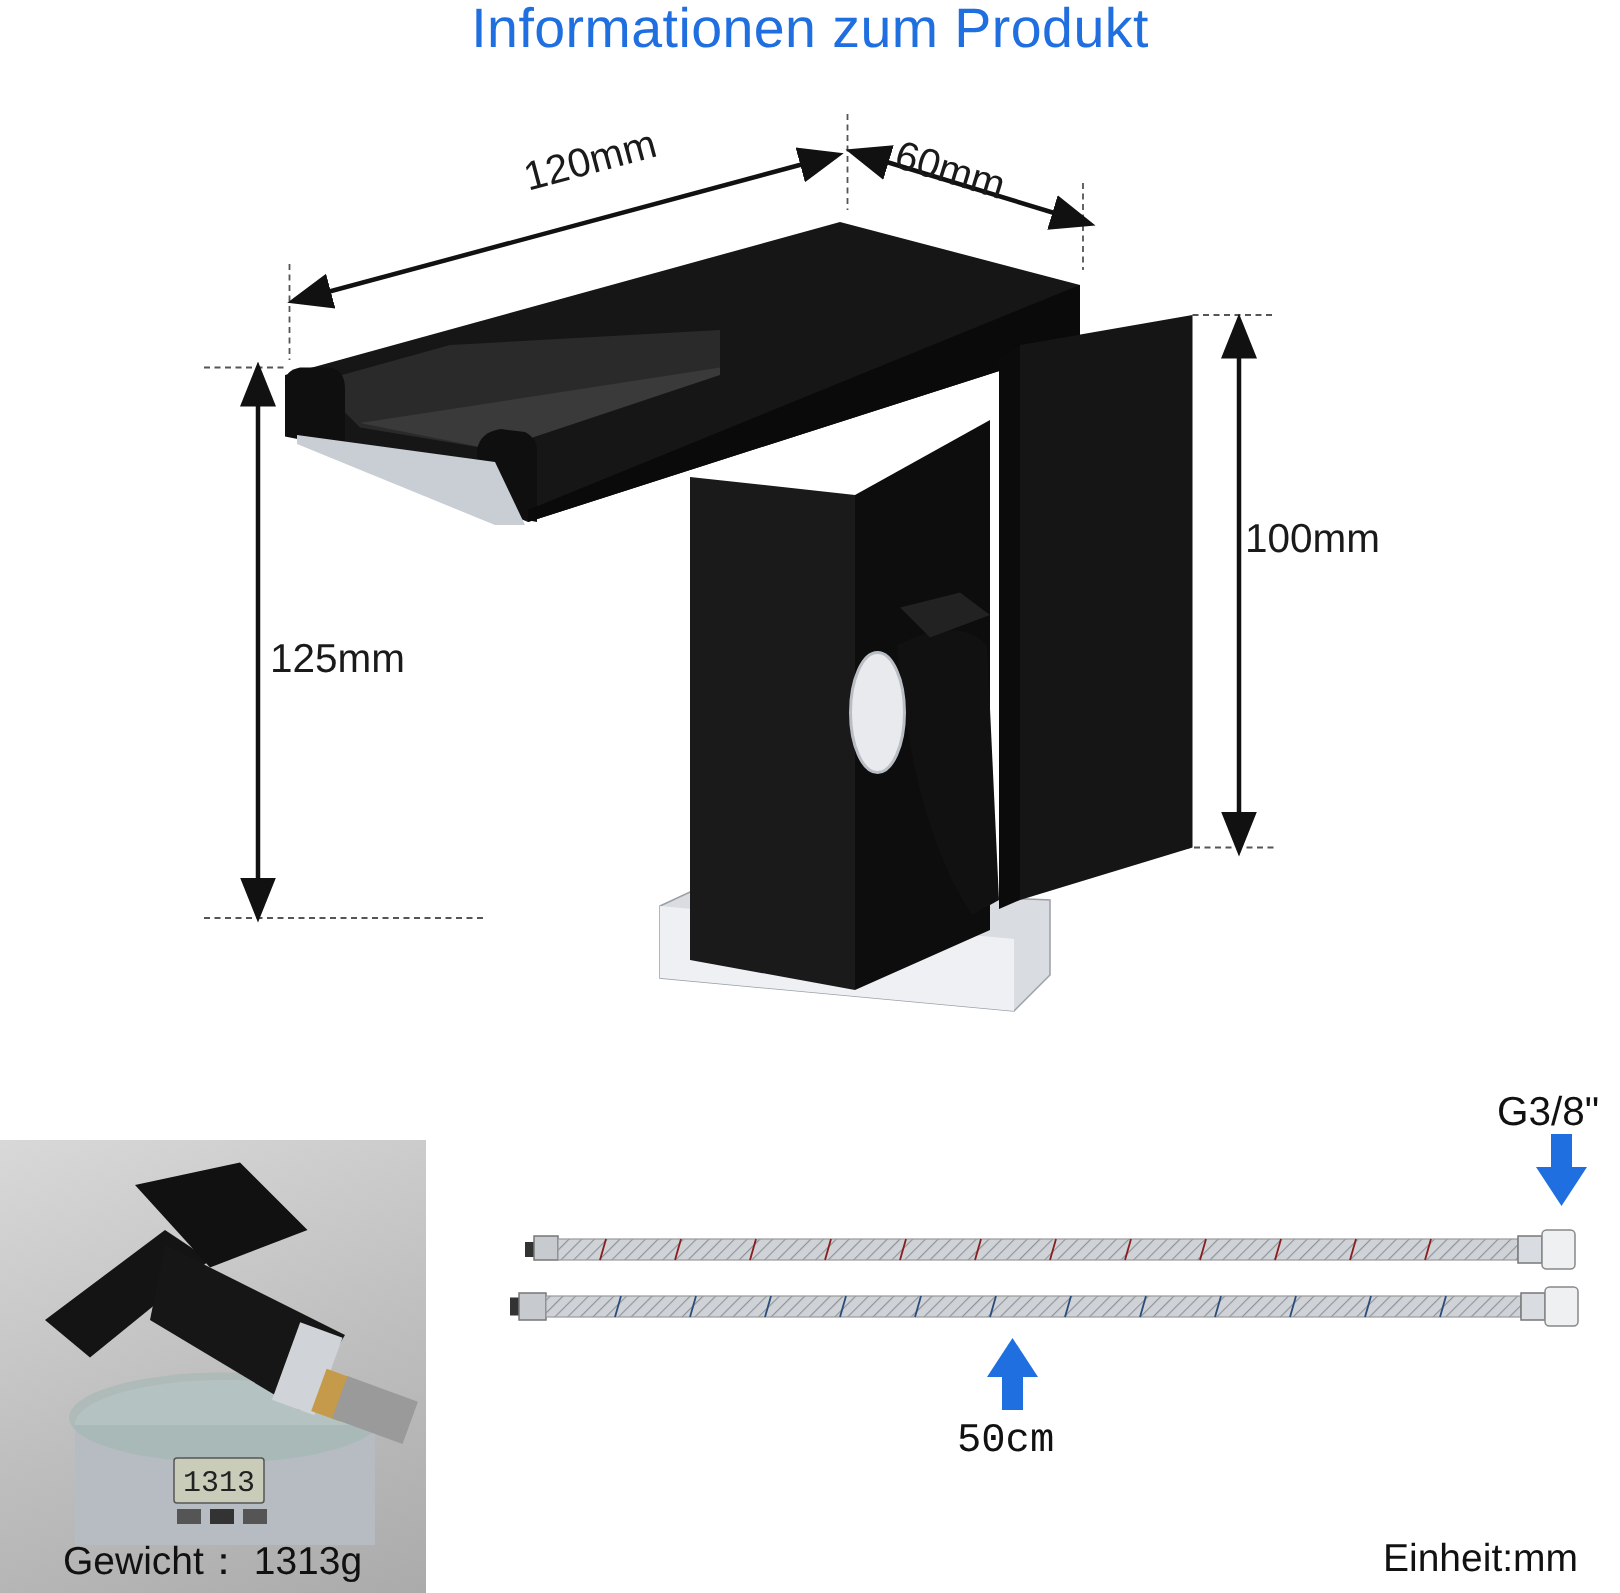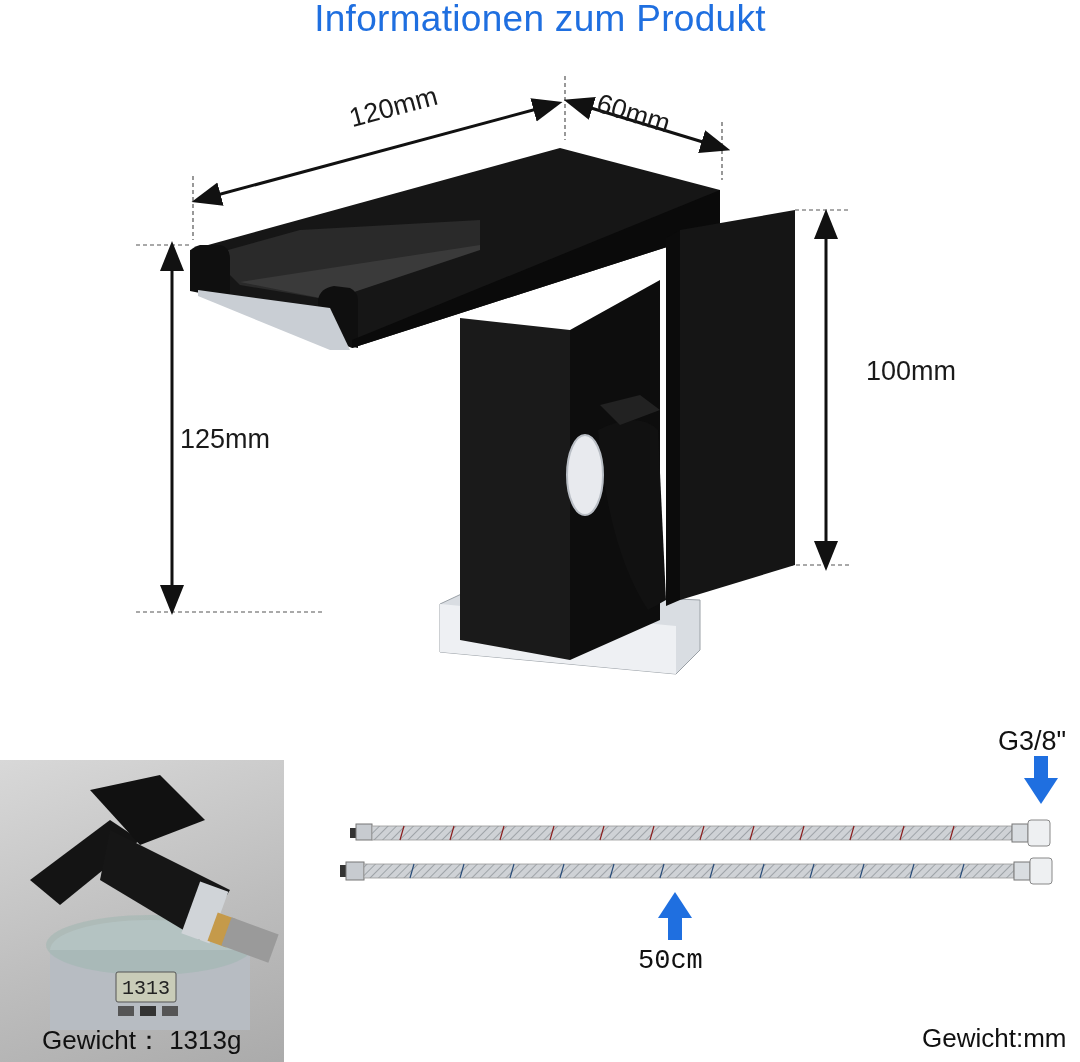--- a/index.html
+++ b/index.html
@@ -58,21 +58,21 @@
   <polygon points="680,230 795,210 795,565 680,600" fill="#151515"></polygon>
   <polygon points="666,238 680,230 680,600 666,606" fill="#0b0b0b"></polygon>
   <path d="M598,430 q40,-20 60,0 l8,170 -18,10 q-40,-60 -50,-180 z" fill="#111"></path>
   <ellipse cx="585" cy="475" rx="18" ry="40" fill="#e8eaee" stroke="#b9bec5" stroke-width="2"></ellipse>
   <polygon points="600,405 640,395 660,410 620,425" fill="#222"></polygon>
 </svg>
 
 <div class="abs dim" style="left:346px;top:104px;transform:rotate(-15deg);transform-origin:left top;">120mm</div>
 <div class="abs dim" style="left:602px;top:88px;transform:rotate(17deg);transform-origin:left top;">60mm</div>
 <div class="abs dim" style="left:180px;top:424px;">125mm</div>
-<div class="abs dim" style="left:830px;top:356px;margin-left:36px;">100mm</div>
+<div class="abs dim" style="left:830px;top:344px;">100mm</div>
 
 <div class="abs photo">
   <svg width="284" height="262" style="left:0;top:0;">
 
     <ellipse cx="150" cy="190" rx="100" ry="30" fill="#cfd3d8"></ellipse>
     <rect x="50" y="190" width="200" height="80" fill="#b7bcc2"></rect>
     <ellipse cx="150" cy="185" rx="104" ry="30" fill="#9fb7b0" opacity="0.55"></ellipse>
     <rect x="116" y="212" width="60" height="30" rx="2" fill="#c9ccb8" stroke="#555" stroke-width="1"></rect>
     <text x="146" y="234" text-anchor="middle" font-family="Liberation Mono, monospace" font-size="20" fill="#222">1313</text>
     <rect x="118" y="246" width="16" height="10" fill="#555"></rect>
@@ -144,13 +144,13 @@
   <polygon points="2,22 36,22 19,48" fill="#1f6fe0"></polygon>
 </svg>
 <div class="abs caption" style="left:998px;top:726px;">G3/8"</div>
 
 <svg width="40" height="50" style="left:656px;top:892px;">
   <polygon points="2,26 36,26 19,0" fill="#1f6fe0"></polygon>
   <rect x="12" y="24" width="14" height="24" fill="#1f6fe0"></rect>
 </svg>
 <div class="abs caption" style="left:638px;top:946px;font-family:Liberation Mono, monospace;">50cm</div>
 
-<div class="abs caption" style="left:922px;top:1023px;font-size:26px;">Gewicht:mm</div>
+<div class="abs caption" style="left:922px;top:1023px;font-size:26px;">Einheit:mm</div>
 
 </body></html>

